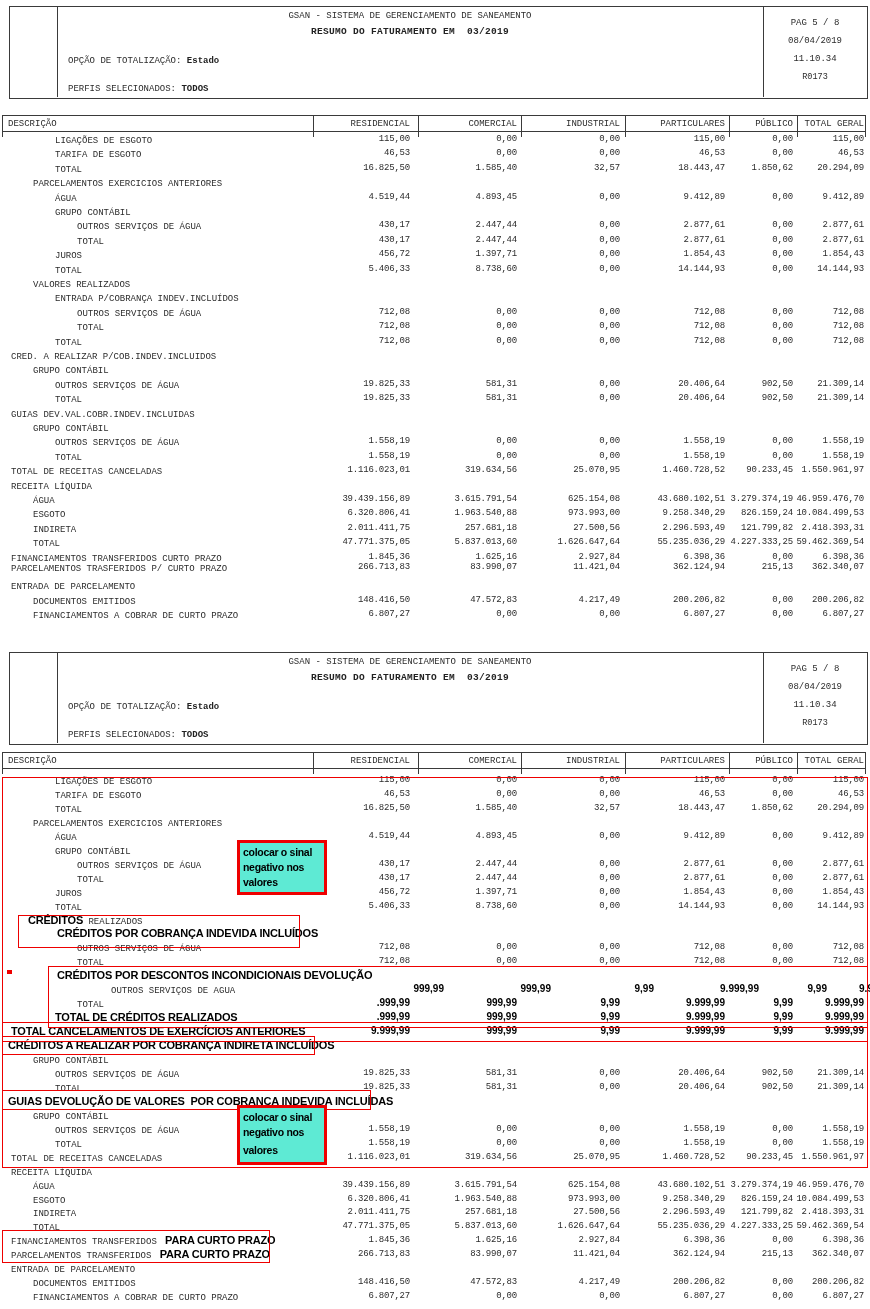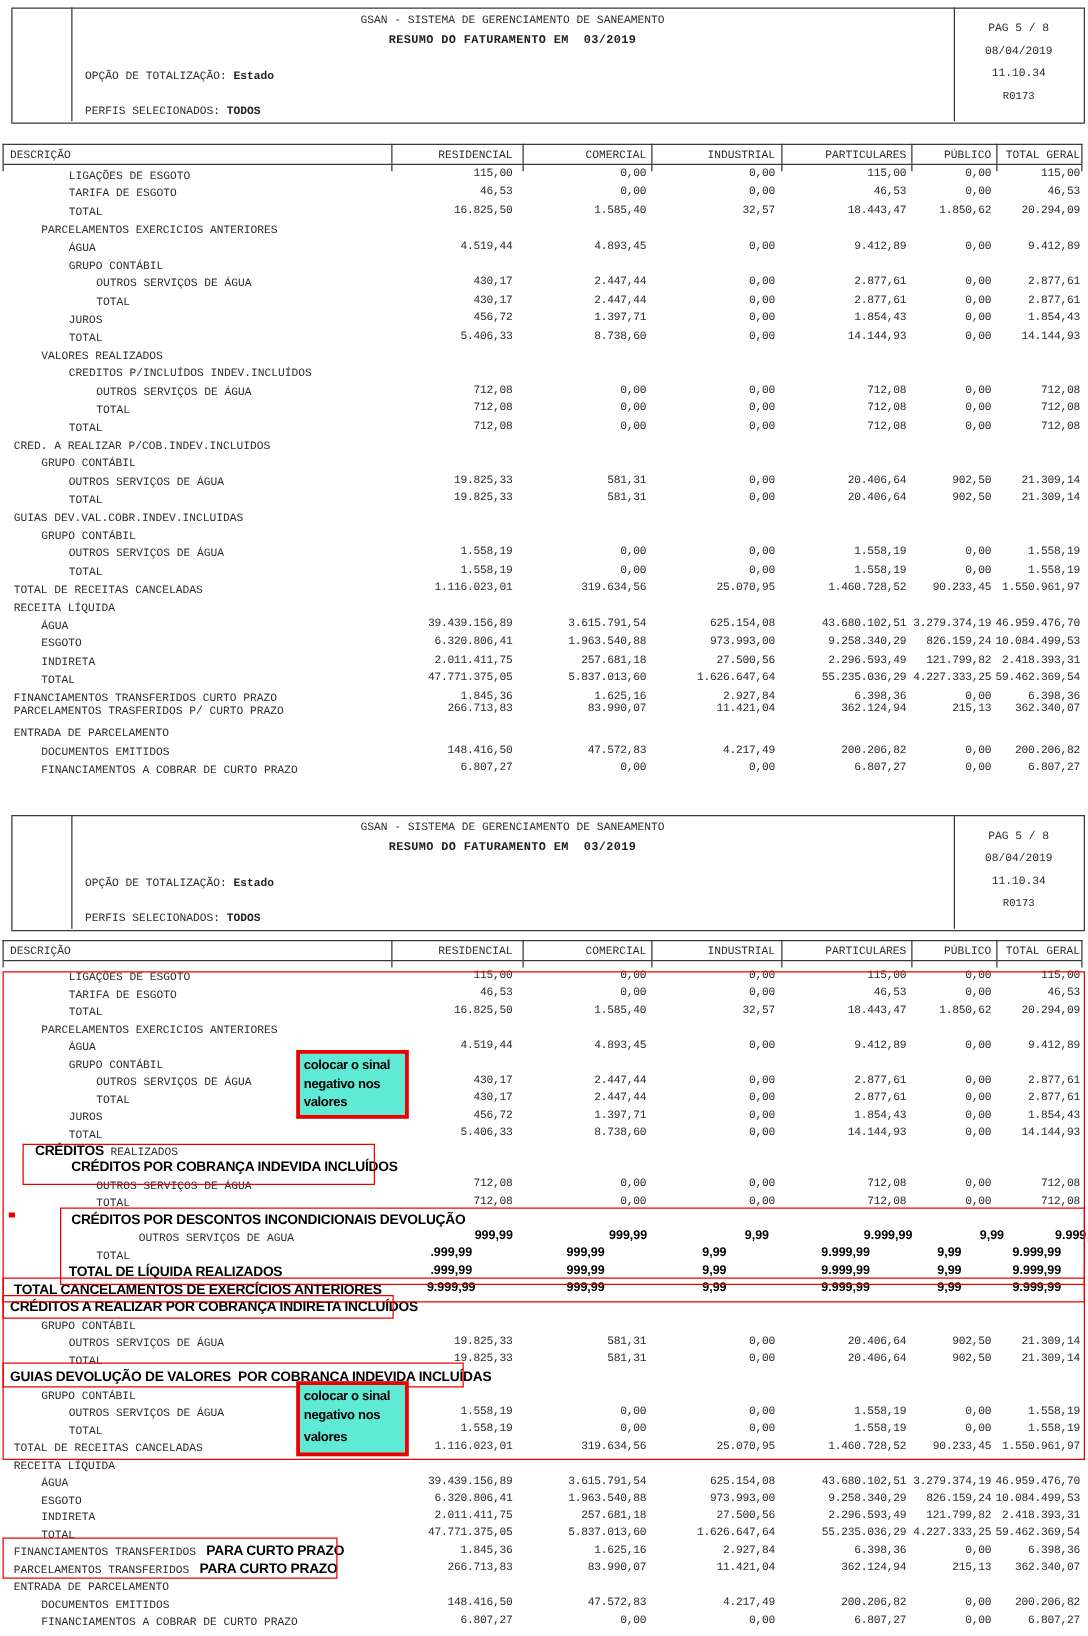--- a/index.html
+++ b/index.html
@@ -9,21 +9,21 @@
   .monob{font-family:"Liberation Mono","DejaVu Sans Mono",monospace;font-size:9px;font-weight:bold;color:#222;white-space:pre;}
   .edit{font-family:"Liberation Sans",sans-serif;font-weight:bold;font-size:11px;color:#000;white-space:pre;letter-spacing:-0.2px;}
   .abs{position:absolute;}
   .hline{position:absolute;height:0;border-top:1px solid #3a3a3a;}
   .vline{position:absolute;width:0;border-left:1px solid #3a3a3a;}
   .hbox{position:absolute;border:1px solid #3a3a3a;}
   .trow{position:absolute;left:0;width:870px;height:14px;line-height:14px;}
   .rowlabel{position:absolute;top:0;height:14px;line-height:14px;white-space:pre;}
   .cell{position:absolute;top:0;height:14px;line-height:14px;text-align:right;}
   .mono-num{font-family:"Liberation Mono","DejaVu Sans Mono",monospace;font-size:9px;color:#2b2b2b;letter-spacing:-0.2px;}
-  .edit-num{font-family:"Liberation Sans",sans-serif;font-weight:bold;font-size:10px;color:#000;text-align:center;}
+  .edit-num{font-family:"Liberation Sans",sans-serif;font-weight:bold;font-size:10px;color:#000;}
   .colhead-label{position:absolute;height:14px;line-height:14px;}
   .redbox{position:absolute;border:1px solid #ee0000;}
   .rednote{position:absolute;border:3px solid #ee0000;background:#5eead4;padding:2px 2px 0 3px;}
   .rednote .line{display:block;font-family:"Liberation Sans",sans-serif;font-weight:bold;
                  font-size:10.5px;letter-spacing:-0.3px;color:#000;line-height:15px;white-space:nowrap;}
   .reddot{position:absolute;background:#ee0000;}
   .remnant{position:absolute;overflow:hidden;height:5px;}
   .pgh-center{position:absolute;left:57px;width:706px;text-align:center;}
   .title2{font-size:9.5px;letter-spacing:0.3px;}
 </style>
@@ -121,21 +121,21 @@
         <span class="cell mono-num" style="left: 420px; width: 97px;">8.738,60</span>
         <span class="cell mono-num" style="left: 523px; width: 97px;">0,00</span>
         <span class="cell mono-num" style="left: 628px; width: 97px;">14.144,93</span>
         <span class="cell mono-num" style="left: 726px; width: 67px;">0,00</span>
         <span class="cell mono-num" style="left: 795px; width: 69px;">14.144,93</span>
       </div>
       <div class="trow" style="top: 276px;">
         <span class="rowlabel" style="left: 33px;"><span class="mono">VALORES REALIZADOS</span></span>
       </div>
       <div class="trow" style="top: 290.4px;">
-        <span class="rowlabel" style="left: 55px;"><span class="mono">CREDITOS P/INCLUÍDOS INDEV.INCLUÍDOS</span></span>
+        <span class="rowlabel" style="left: 55px;"><span class="mono">ENTRADA P/COBRANÇA INDEV.INCLUÍDOS</span></span>
       </div>
       <div class="trow" style="top: 304.8px;">
         <span class="rowlabel" style="left: 77px;"><span class="mono">OUTROS SERVIÇOS DE ÁGUA</span></span>
         <span class="cell mono-num" style="left: 312px; width: 98px;">712,08</span>
         <span class="cell mono-num" style="left: 420px; width: 97px;">0,00</span>
         <span class="cell mono-num" style="left: 523px; width: 97px;">0,00</span>
         <span class="cell mono-num" style="left: 628px; width: 97px;">712,08</span>
         <span class="cell mono-num" style="left: 726px; width: 67px;">0,00</span>
         <span class="cell mono-num" style="left: 795px; width: 69px;">712,08</span>
       </div>
@@ -425,21 +425,21 @@
       <div class="trow" style="top: 996.2px;">
         <span class="rowlabel" style="left: 77px;"><span class="mono">TOTAL</span></span>
         <span class="cell edit-num" style="left: 312px; width: 98px;">.999,99</span>
         <span class="cell edit-num" style="left: 420px; width: 97px;">999,99</span>
         <span class="cell edit-num" style="left: 523px; width: 97px;">9,99</span>
         <span class="cell edit-num" style="left: 628px; width: 97px;">9.999,99</span>
         <span class="cell edit-num" style="left: 726px; width: 67px;">9,99</span>
         <span class="cell edit-num" style="left: 795px; width: 69px;">9.999,99</span>
       </div>
       <div class="trow" style="top: 1010.15px;">
-        <span class="rowlabel" style="left: 55px;"><span class="edit">TOTAL DE LÍQUIDA REALIZADOS</span></span>
+        <span class="rowlabel" style="left: 55px;"><span class="edit">TOTAL DE CRÉDITOS REALIZADOS</span></span>
         <span class="cell edit-num" style="left: 312px; width: 98px;">.999,99</span>
         <span class="cell edit-num" style="left: 420px; width: 97px;">999,99</span>
         <span class="cell edit-num" style="left: 523px; width: 97px;">9,99</span>
         <span class="cell edit-num" style="left: 628px; width: 97px;">9.999,99</span>
         <span class="cell edit-num" style="left: 726px; width: 67px;">9,99</span>
         <span class="cell edit-num" style="left: 795px; width: 69px;">9.999,99</span>
       </div>
       <div class="trow" style="top: 1024.1px;">
         <span class="rowlabel" style="left: 11px;"><span class="edit">TOTAL CANCELAMENTOS DE EXERCÍCIOS ANTERIORES</span></span>
         <span class="cell edit-num" style="left: 312px; width: 98px;">9.999,99</span>

